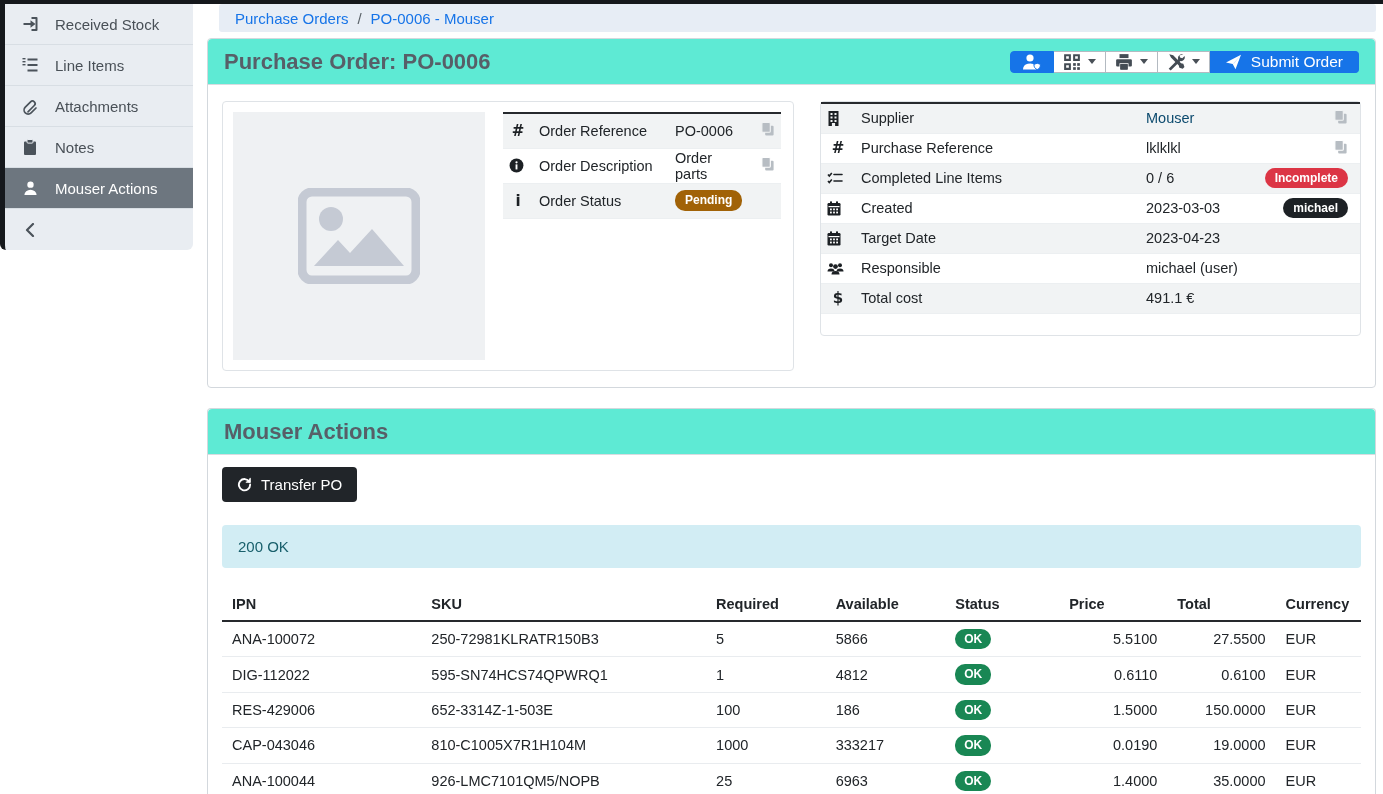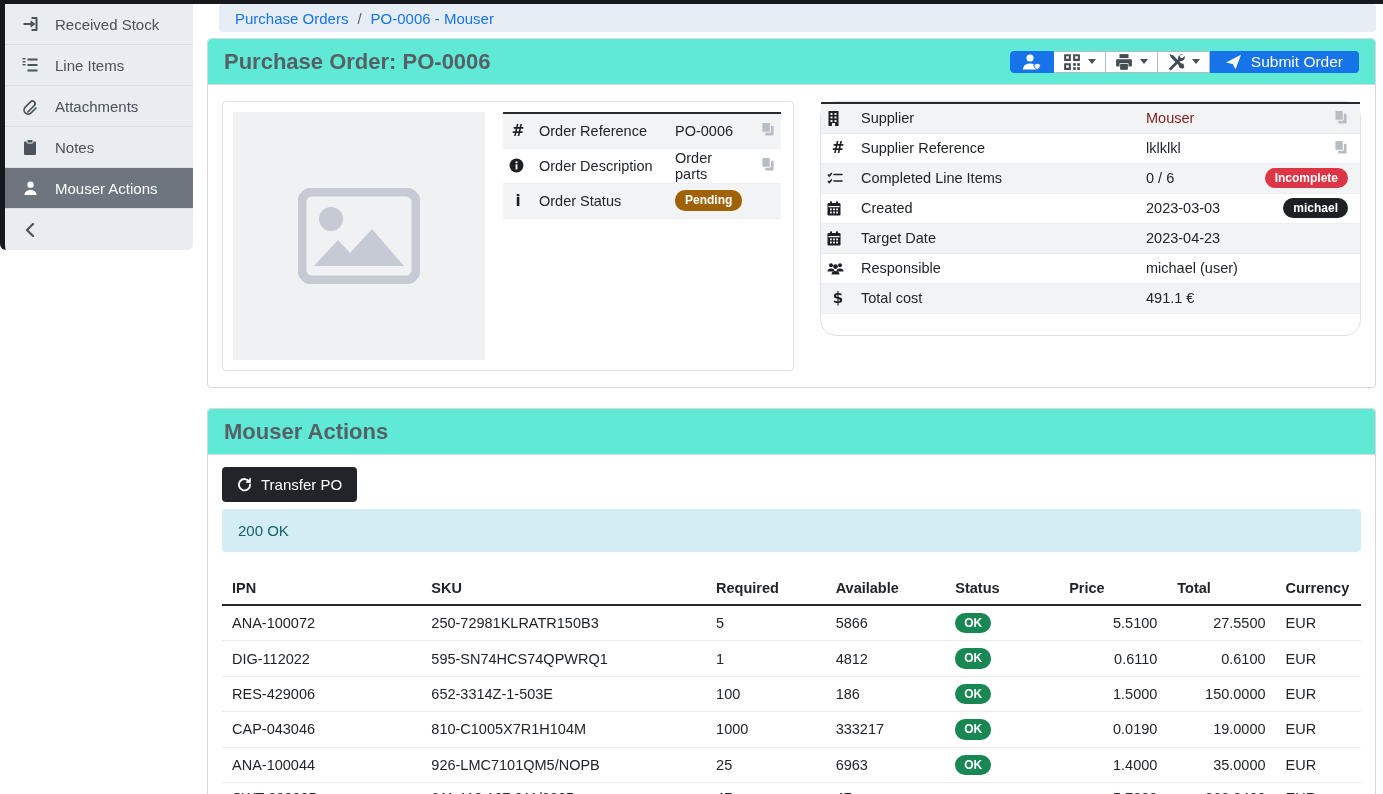--- a/index.html
+++ b/index.html
@@ -54,48 +54,48 @@
   table.detail { border-collapse:collapse; border-top:2px solid #26292d; align-self:flex-start; }
   table.detail td { padding:0 6px; border-bottom:1px solid #eceff1; }
   table.detail tr.stripe td { background:#f1f3f4; }
   .detail-left { width:278px; }
   .detail-left td { height:35px; }
   .detail-left .c-icon { width:30px; text-align:center; color:#1c2024; }
   .detail-left .c-label { width:136px; }
   .detail-left .c-value { }
   .detail-left .c-act { width:32px; text-align:right; }
 
-  .card-right { flex:1 1 auto; align-self:flex-start;border-radius:16px; }
+  .card-right { flex:1 1 auto; align-self:flex-start; }
   .detail-right { width:100%; }
   .detail-right td { height:30px; }
   .detail-right .c-icon { width:34px; text-align:center; color:#1c2024; }
   .detail-right .c-label { width:285px; }
   .detail-right .c-value { }
   .detail-right .c-act { width:110px; text-align:right; padding-right:12px; }
   .detail-right tr.empty td { height:22px; border-bottom:none; }
 
   .txt-icon { font-weight:bold; font-size:15px; font-family:"DejaVu Sans",sans-serif; }
-  .link { color:#7f1d1d; cursor:pointer; text-decoration:none; }
+  .link { color:#0c4a6e; cursor:pointer; text-decoration:none; }
 
   .copy-btn { display:inline-flex; cursor:pointer; color:#b7bdc3; }
 
   .badge { display:inline-block; color:#fff; font-size:12px; font-weight:bold;
            padding:3px 10px; border-radius:10px; line-height:1.2; }
   .badge-gray { background:#a16207; }
   .badge-red { background:#dc3545; }
   .badge-dark { background:#1d2125; }
   .badge-green { background:#198754; padding:3px 9px; }
 
   
   .panel-actions { margin-top:20px; border-radius:4px 4px 0 0; border-bottom:none; }
   .panel-actions .panel-body2 { padding:12px 14px 0 14px; }
   .transfer-btn { display:inline-flex; align-items:center; gap:9px; background:#212529; color:#fff;
                   border:none; border-radius:4px; font-size:15px; padding:9px 15px; cursor:pointer;
                   font-family:inherit; }
-  .alert-info { margin-top:7px; background:#d2edf4; color:#19606c; border-radius:4px;
+  .alert-info { margin-top:23px; background:#d2edf4; color:#19606c; border-radius:4px;
                 padding:13px 16px; font-size:15px; }
 
   table.mtable { width:100%; border-collapse:collapse; margin-top:20px; font-size:14.5px; }
   table.mtable th { text-align:left; font-weight:bold; padding:8px 10px; border-bottom:2px solid #26292d; }
   table.mtable td { padding:7px 10px; border-bottom:1px solid #e9ecef; }
   table.mtable tr.lastrow td { border-bottom:2px solid #26292d; }
   .ta-r { text-align:right; }
   .col-ipn{width:17.5%} .col-sku{width:25%} .col-req{width:10.5%} .col-av{width:10.5%}
   .col-st{width:10%} .col-pr{width:9.5%} .col-tot{width:9.5%} .col-cur{width:7.5%}
 
@@ -308,21 +308,21 @@
               <td class="c-value"><a class="link">Mouser</a></td>
               <td class="c-act"><span class="copy-btn">
                 <svg width="15" height="16" viewBox="0 0 16 16">
                         <rect x="5.5" y="4.5" width="9" height="10.5" rx="1.2" fill="currentColor"></rect>
                         <rect x="2" y="1" width="9" height="10.5" rx="1.2" fill="currentColor" stroke="#f1f3f4" stroke-width="1.2"></rect>
                       </svg>
               </span></td>
             </tr>
             <tr>
               <td class="c-icon"><span class="txt-icon">#</span></td>
-              <td class="c-label">Supplier Reference</td>
+              <td class="c-label">Purchase Reference</td>
               <td class="c-value">lklklkl</td>
               <td class="c-act"><span class="copy-btn">
                 <svg width="15" height="16" viewBox="0 0 16 16">
                         <rect x="5.5" y="4.5" width="9" height="10.5" rx="1.2" fill="currentColor"></rect>
                         <rect x="2" y="1" width="9" height="10.5" rx="1.2" fill="currentColor" stroke="#ffffff" stroke-width="1.2"></rect>
                       </svg>
               </span></td>
             </tr>
             <tr class="stripe">
               <td class="c-icon"><span>

